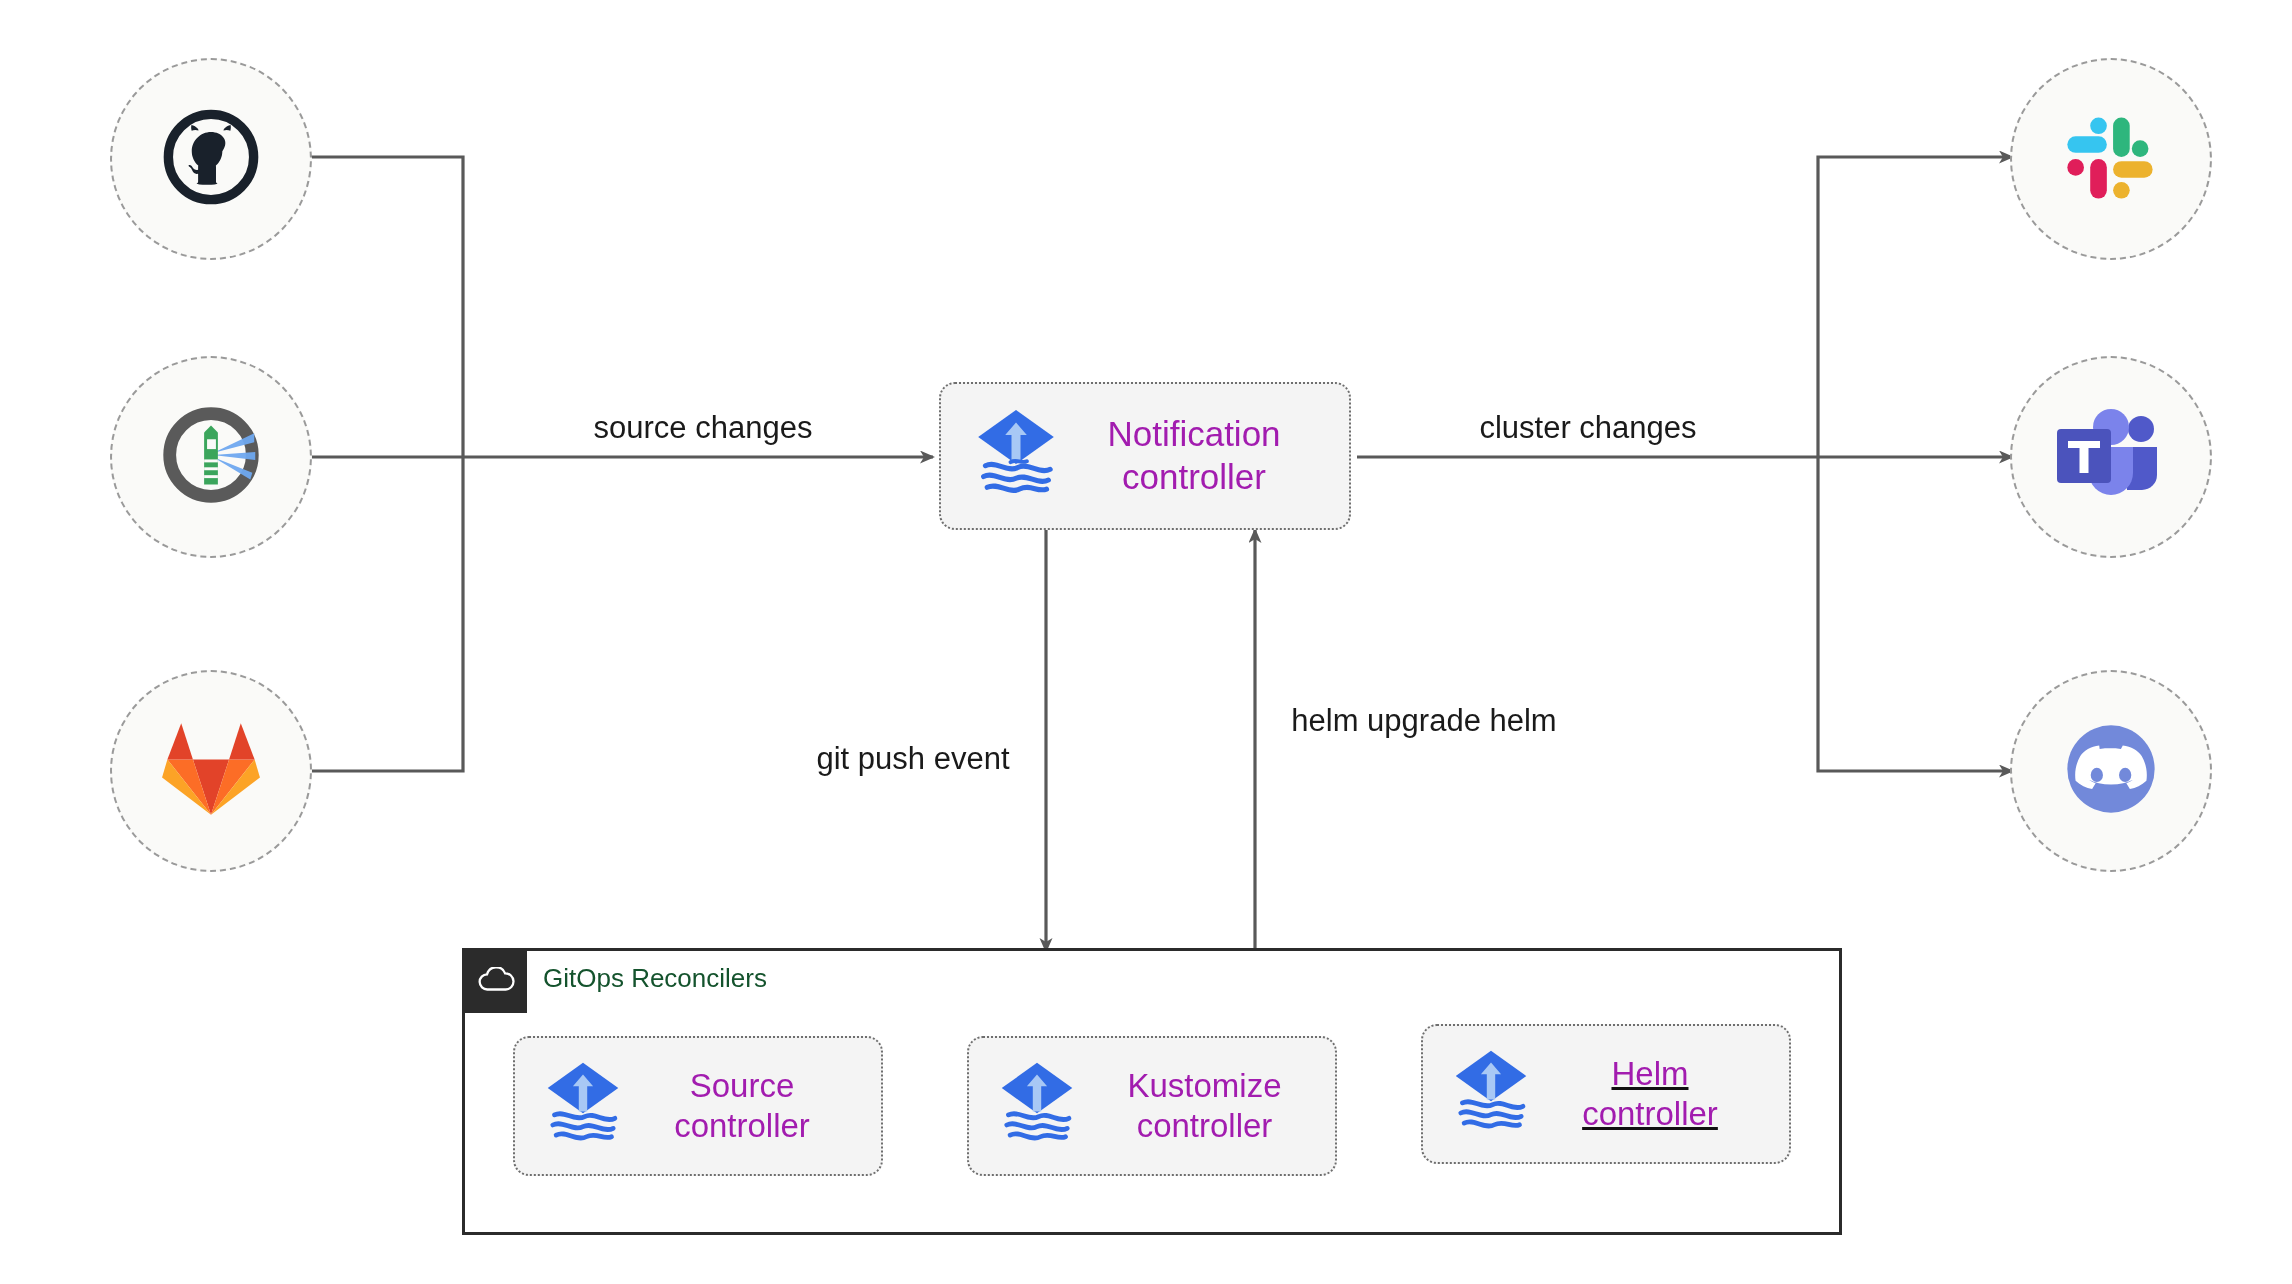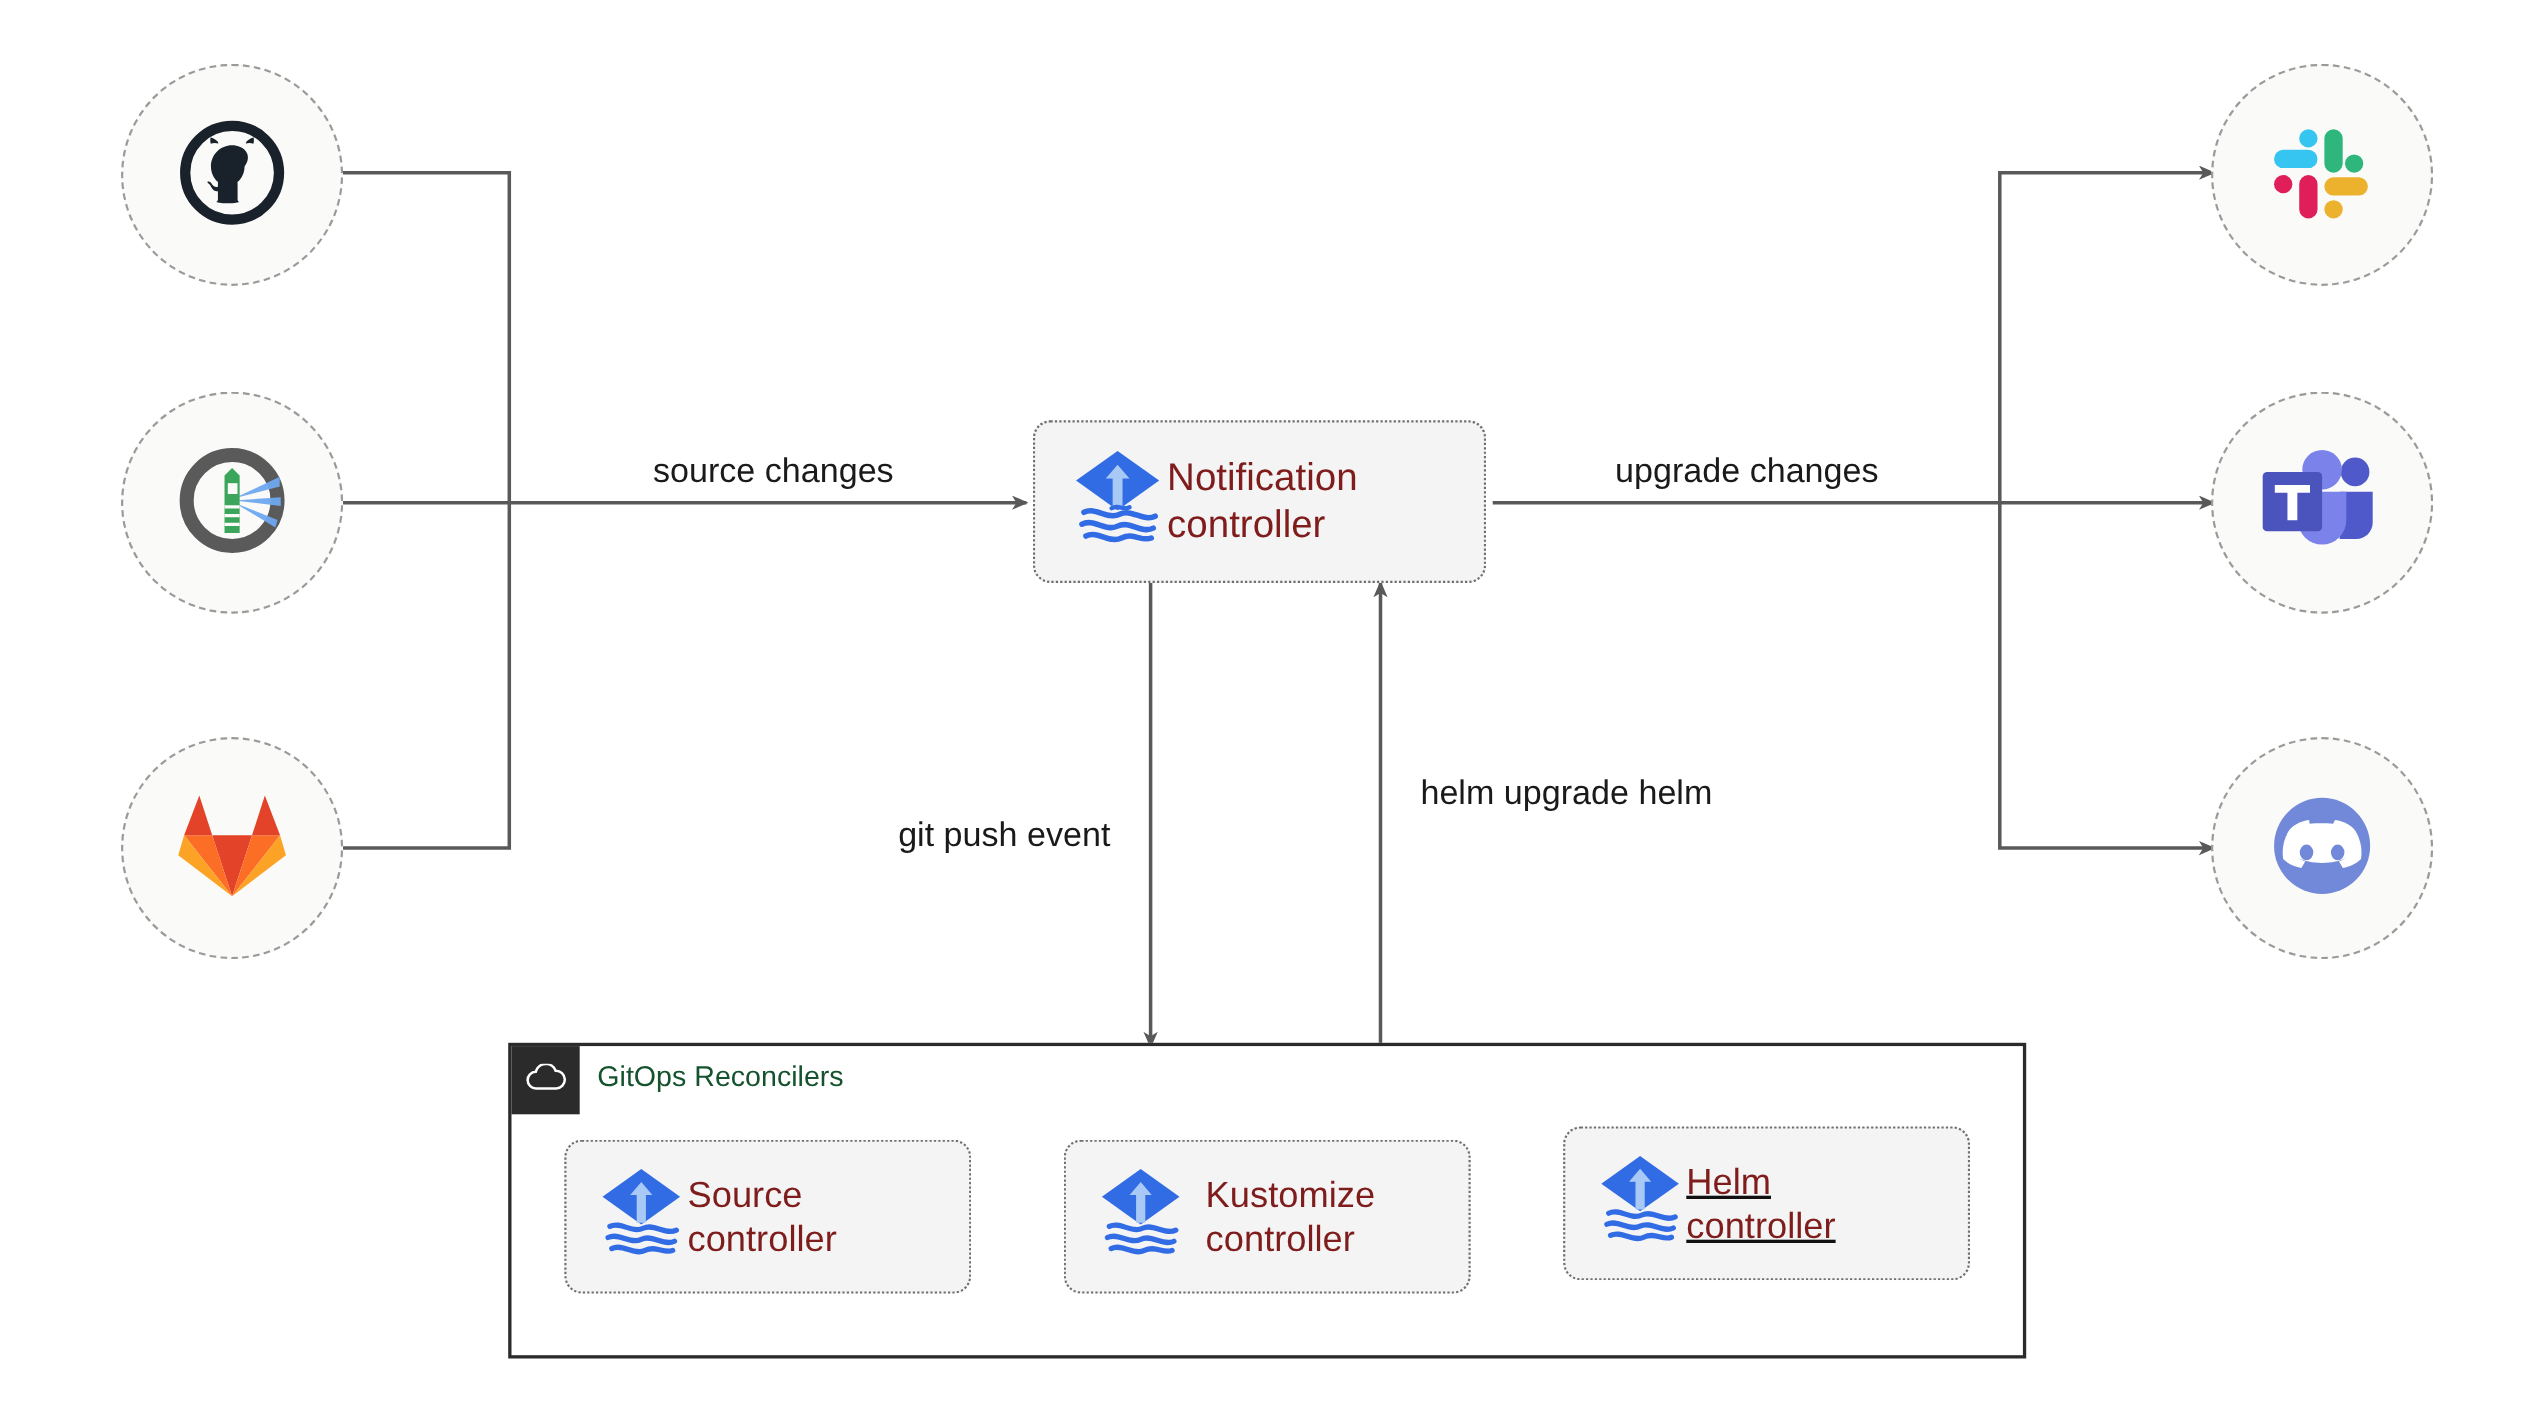--- a/index.html
+++ b/index.html
@@ -21,22 +21,22 @@
   .circle-node .glyph{display:block;}
 
   
   .ctrl-box{
     position:absolute;box-sizing:border-box;
     background:#f4f4f4;border:2.5px dotted #6e6e6e;border-radius:16px;
     display:flex;align-items:center;
   }
   .ctrl-box .ctrl-icon{flex:0 0 auto;margin-left:30px;}
   .ctrl-box .ctrl-label{
-    flex:1 1 auto;line-height:1.22;
-    font-size:35px;color:#7f1d1d;padding-right:22px;
+    flex:1 1 auto;text-align:center;line-height:1.22;
+    font-size:35px;color:#a21caf;padding-right:22px;
   }
   .ctrl-box.small .ctrl-label{font-size:33px;}
   .ctrl-box.small .ctrl-icon{margin-left:26px;}
 
   
   .group-box{
     position:absolute;box-sizing:border-box;
     background:#ffffff;border:3px solid #2b2b2b;
   }
   .group-head{
@@ -276,19 +276,19 @@
       </svg>
     </span>
     <span class="ctrl-label">
       <span>Helm</span><br>
       <span>controller</span>
     </span>
   </div>
 
   <div class="edge-label c" style="left:703px;top:408px;">source changes</div>
 
-  <div class="edge-label c" style="left:1588px;top:408px;">upgrade changes</div>
+  <div class="edge-label c" style="left:1588px;top:408px;">cluster changes</div>
 
   <div class="edge-label c" style="left:913px;top:739px;">git push event</div>
 
   <div class="edge-label c" style="left:1424px;top:701px;">helm upgrade helm</div>
 
 </div>
 
 </body></html>

